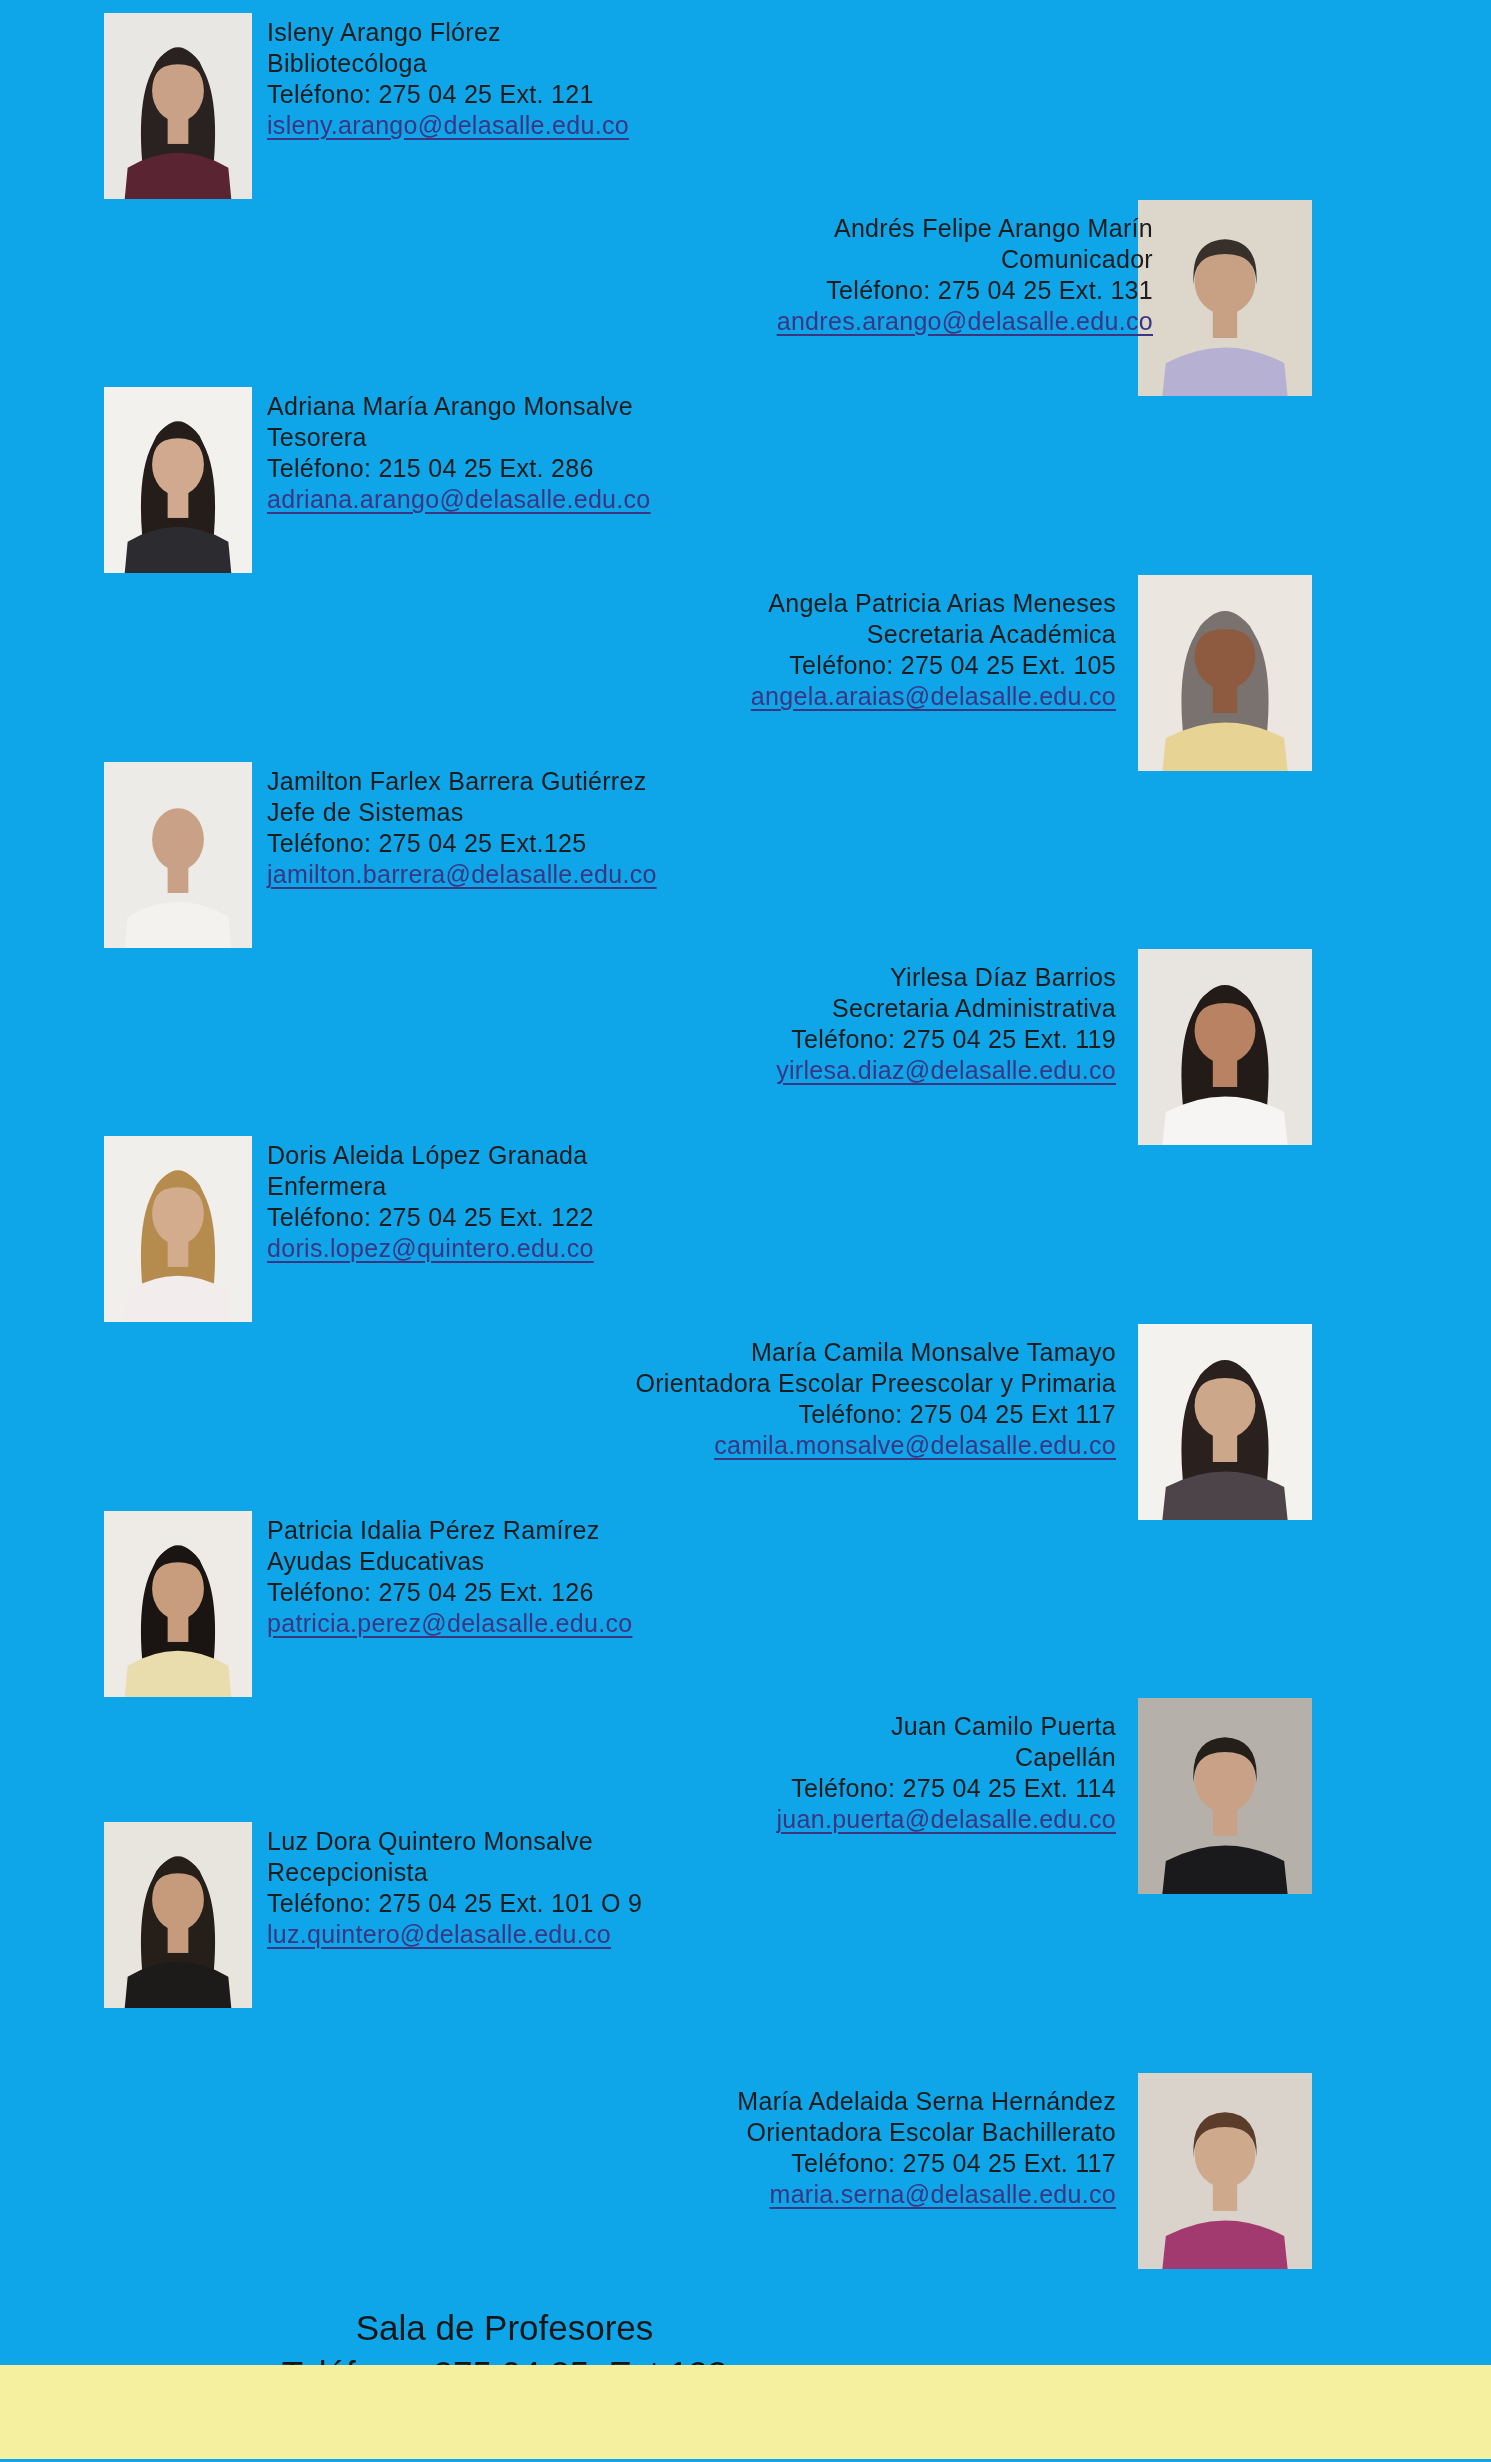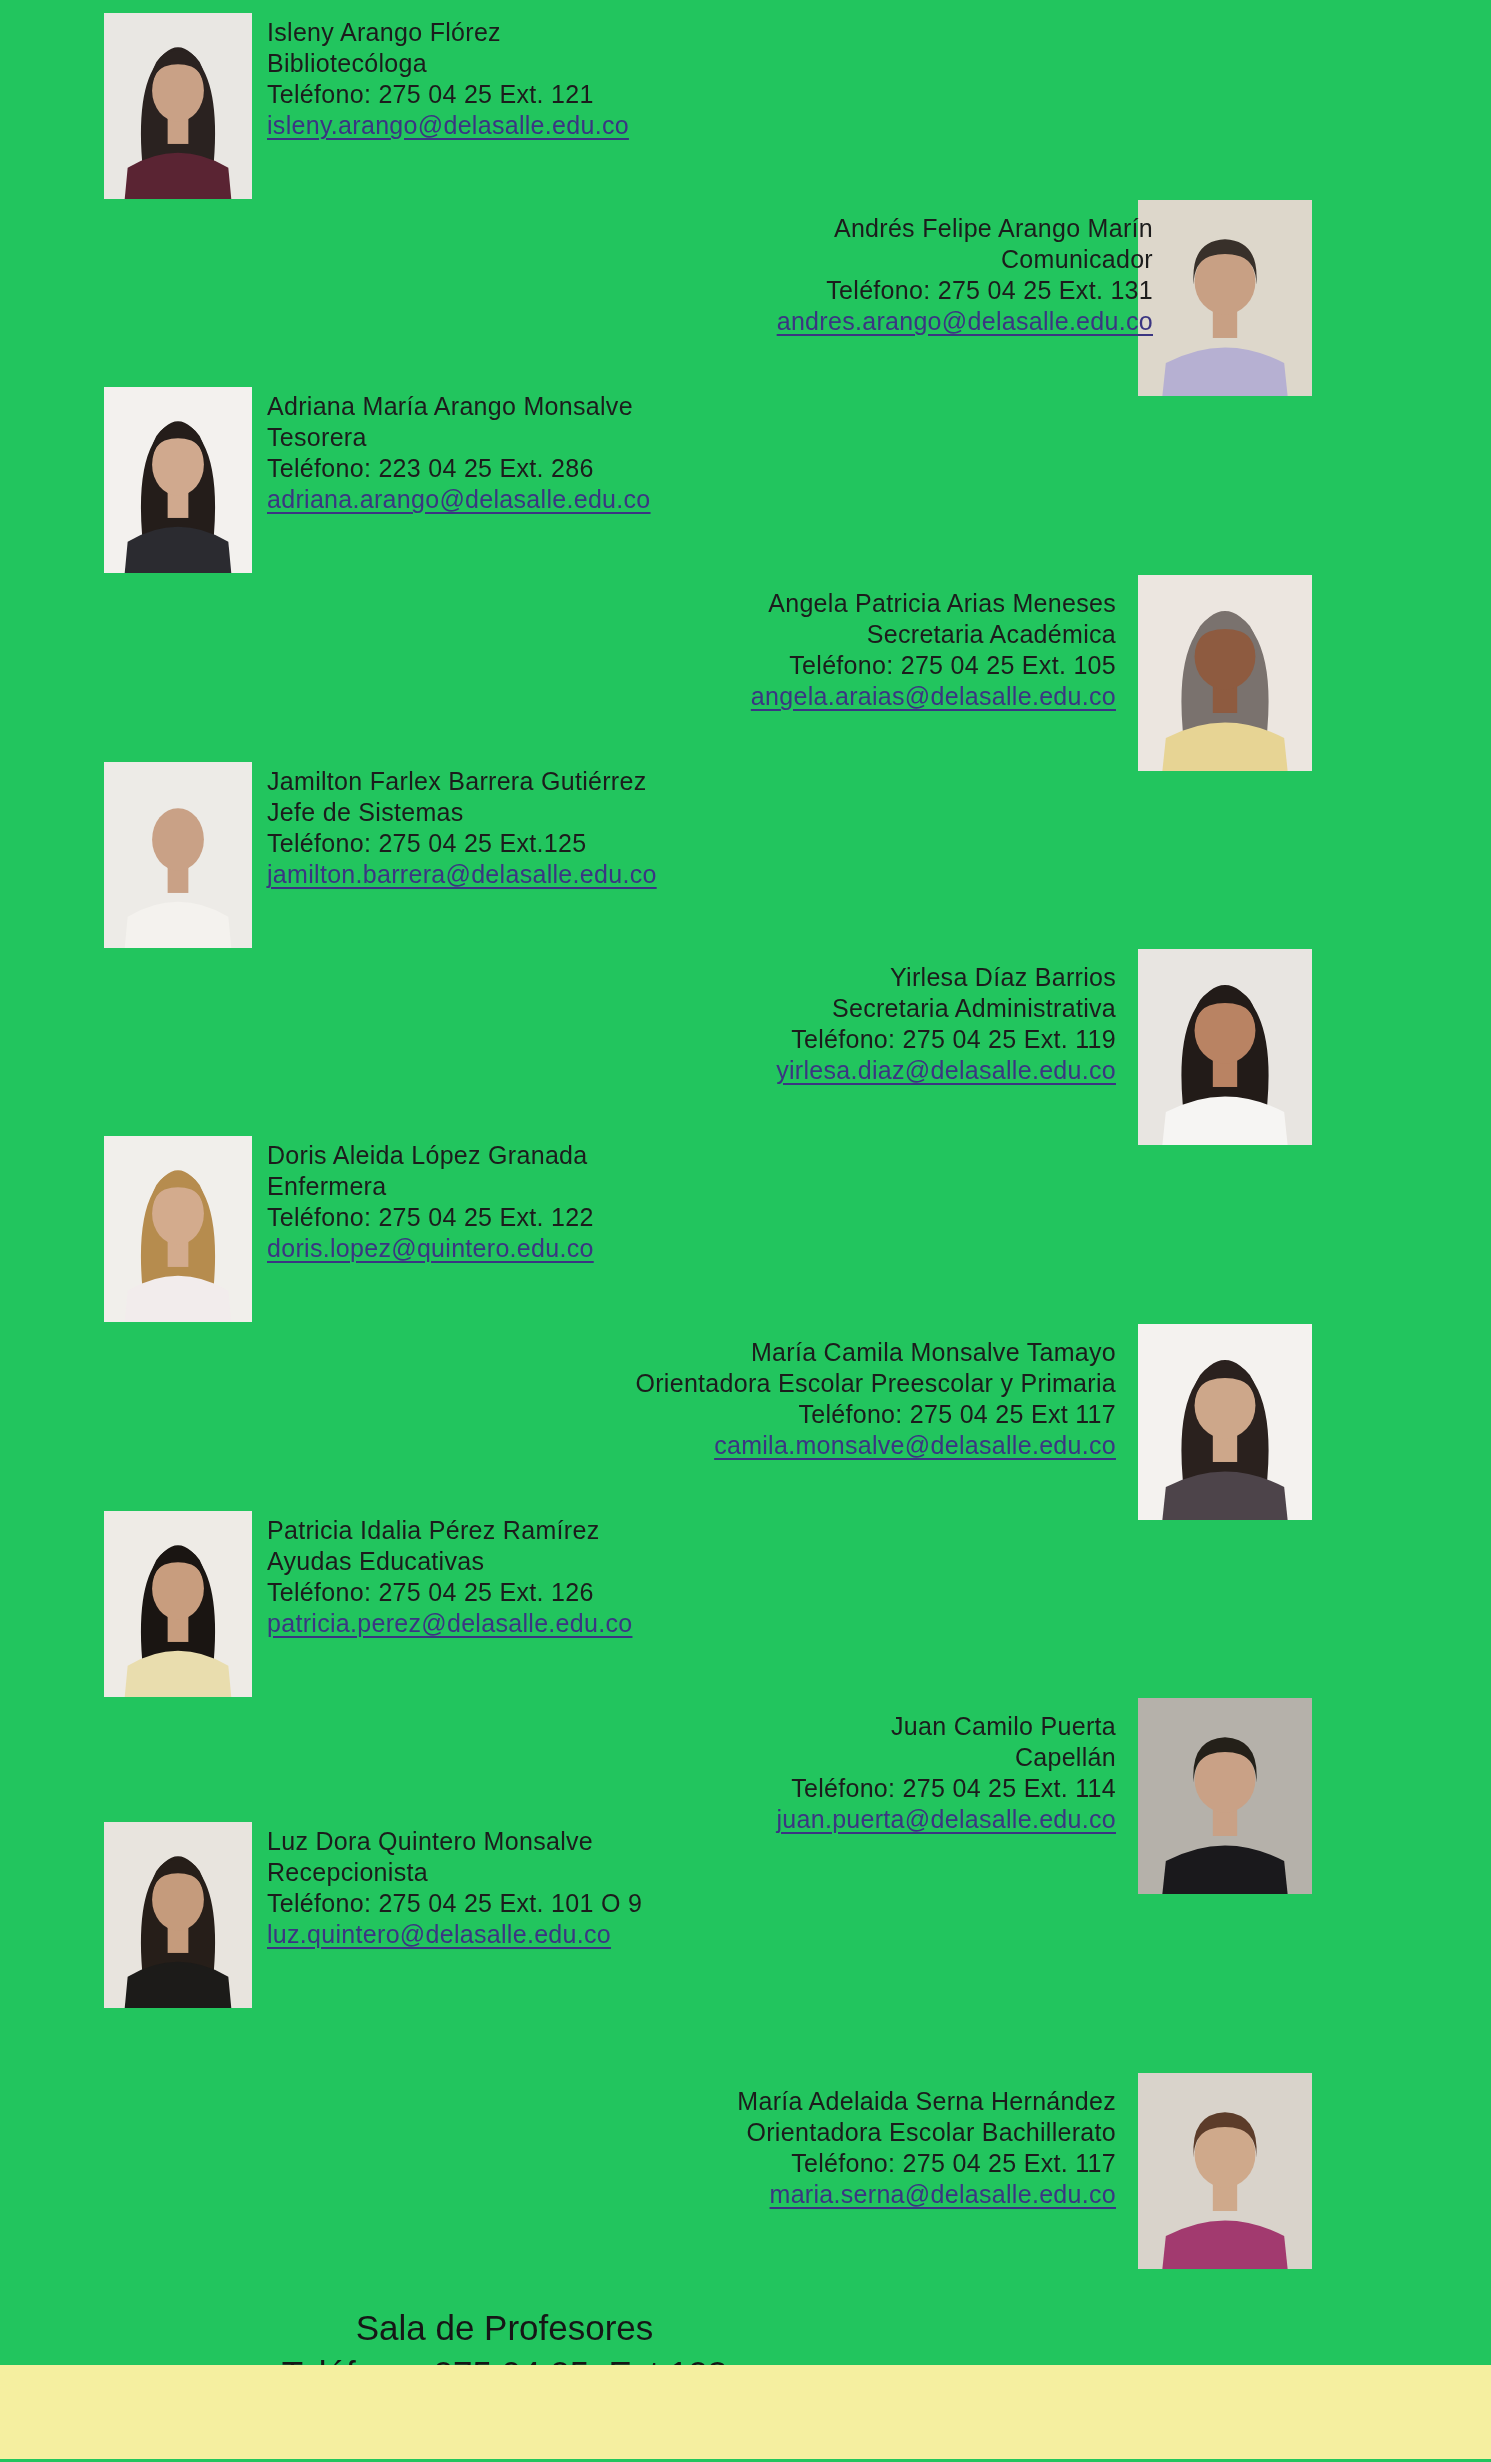--- a/index.html
+++ b/index.html
@@ -1,17 +1,17 @@
 <!DOCTYPE html>
 <html style="font-size:8.8px"><head>
 <meta charset="utf-8">
 <style>
   html,body{margin:0;padding:0;background:#ffffff;}
   .page{
-    position:relative;width:1492px;height:2462px;background:#22c55e;
+    position:relative;width:1492px;height:2462px;background:#0ea5e9;
     font-family:"Liberation Sans",sans-serif;overflow:hidden;
     --text:#1c1c1c;--email:#3b3582;--bar:#f5efa0;
   }
   .entry{position:absolute;left:0;width:1492px;height:197px;}
   .photo{position:absolute;margin:0;top:0;}
   .entry.left  .photo{left:104px;width:148px;height:186px;}
   .entry.right .photo{left:1138px;width:174px;height:196px;}
   .photo svg{width:100%;height:100%;display:block;}
   .ph-bg{fill:var(--bg,#eceae6);}
   .ph-hair-long{fill:var(--hair-long,transparent);}
@@ -82,21 +82,21 @@
         <path class="ph-hair-long" d="M28,120 Q20,62 33,38 Q41,23 50,23 Q59,23 67,38 Q80,62 72,120 Z"></path>
         <path class="ph-torso" d="M14,125 L16,104 Q50,84 84,104 L86,125 Z"></path>
         <rect class="ph-neck" x="43" y="70" width="14" height="18"></rect>
         <ellipse class="ph-head" cx="50" cy="52" rx="17.5" ry="21"></ellipse>
         <path class="ph-hair" d="M32,54 Q30,26 50,25 Q70,26 68,54 Q68,40 59,36 Q50,33 41,36 Q32,40 32,54 Z"></path>
       </svg>
     </figure>
     <div class="info">
       <div class="name">Adriana María Arango Monsalve</div>
       <div class="role">Tesorera</div>
-      <div class="phone">Teléfono: 223 04 25 Ext. 286</div>
+      <div class="phone">Teléfono: 215 04 25 Ext. 286</div>
       <div>
         <a class="email">adriana.arango@delasalle.edu.co</a>
       </div>
     </div>
   </section>
       <section class="entry right" style="top: 575px;">
     <figure class="photo" style="--bg: #ece6e0; --hair: #7a726e; --hair-long: #7a726e; --top: #e7d494; --skin: #8e5b40;">
       <svg viewBox="0 0 100 125" preserveAspectRatio="none" xmlns="http://www.w3.org/2000/svg">
         <rect class="ph-bg" x="0" y="0" width="100" height="125"></rect>
         <path class="ph-hair-long" d="M28,120 Q20,62 33,38 Q41,23 50,23 Q59,23 67,38 Q80,62 72,120 Z"></path>

